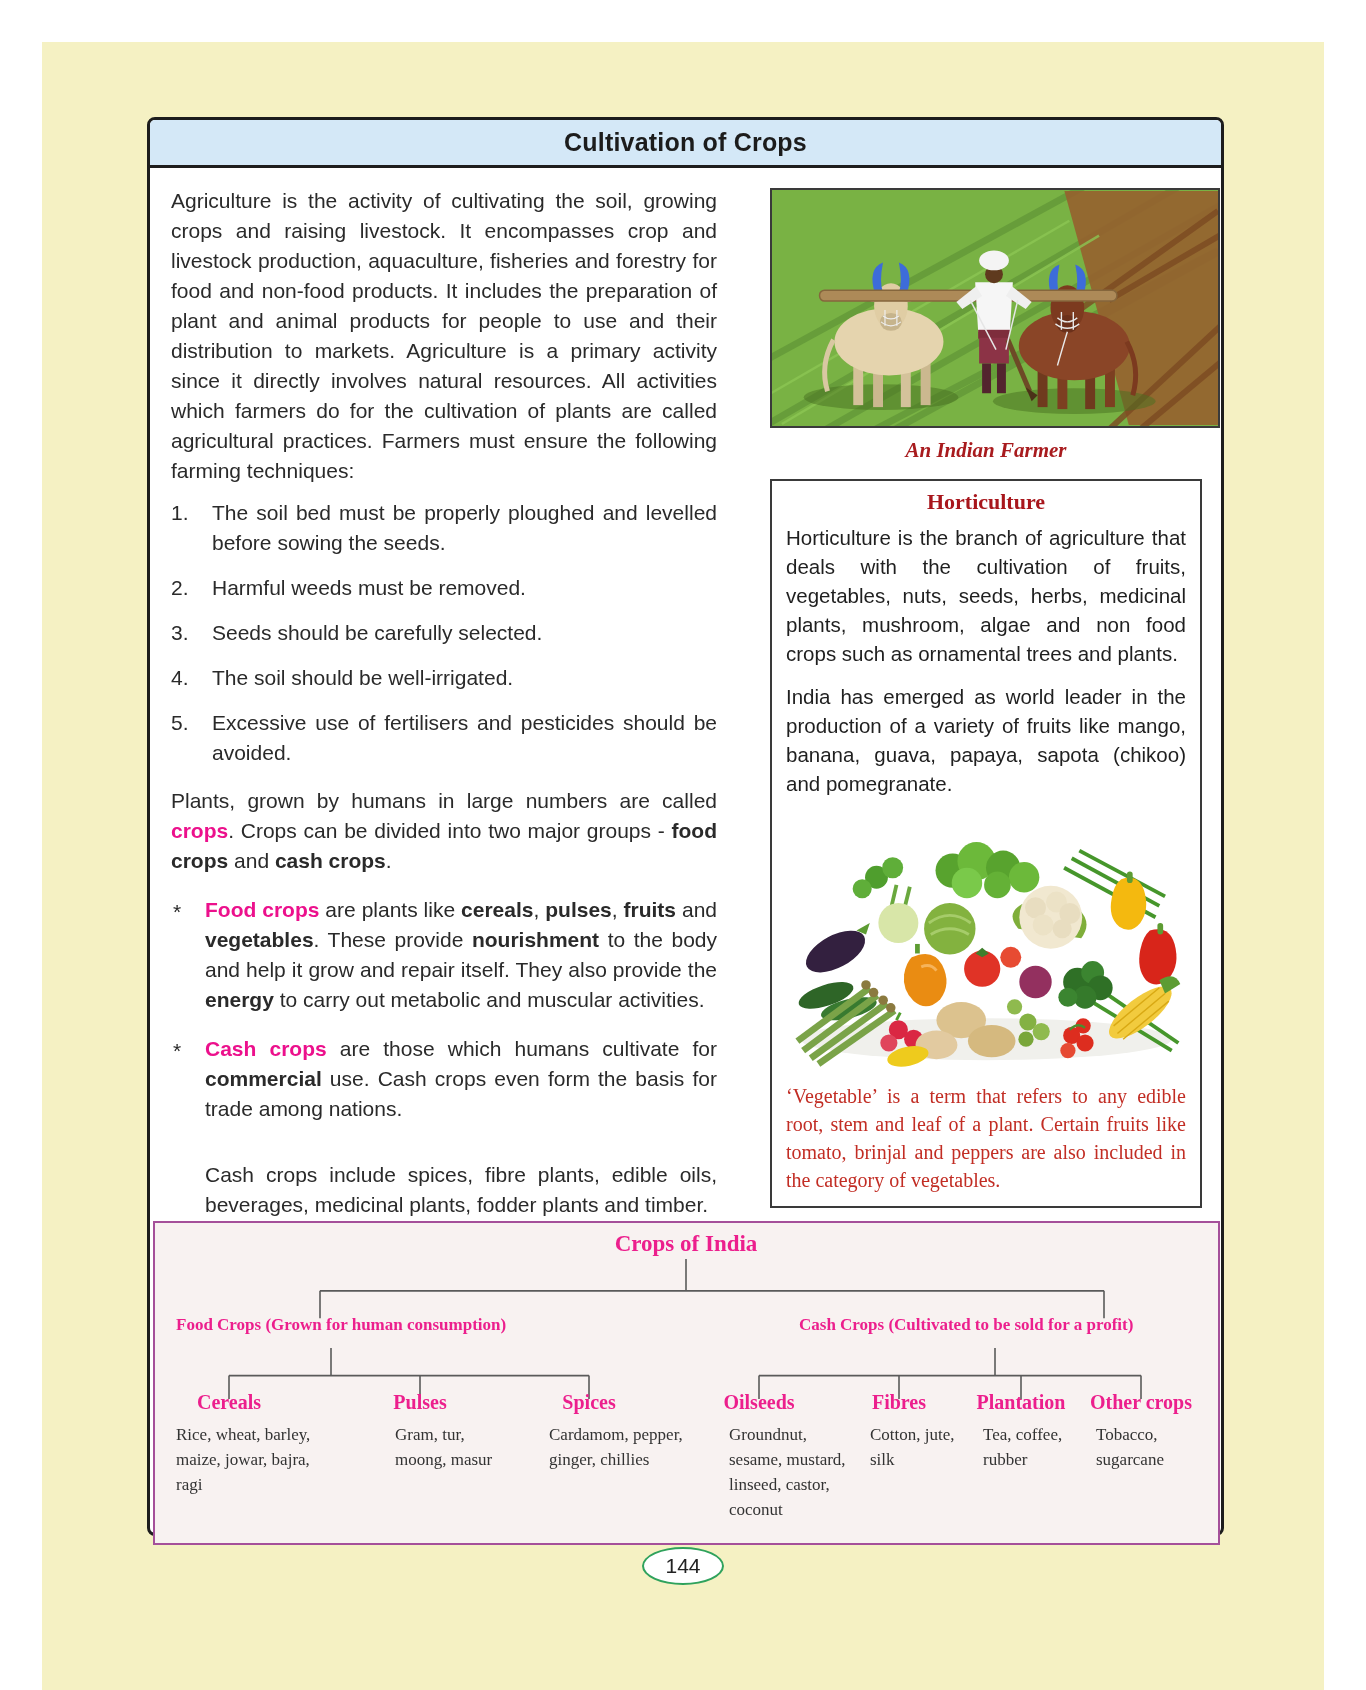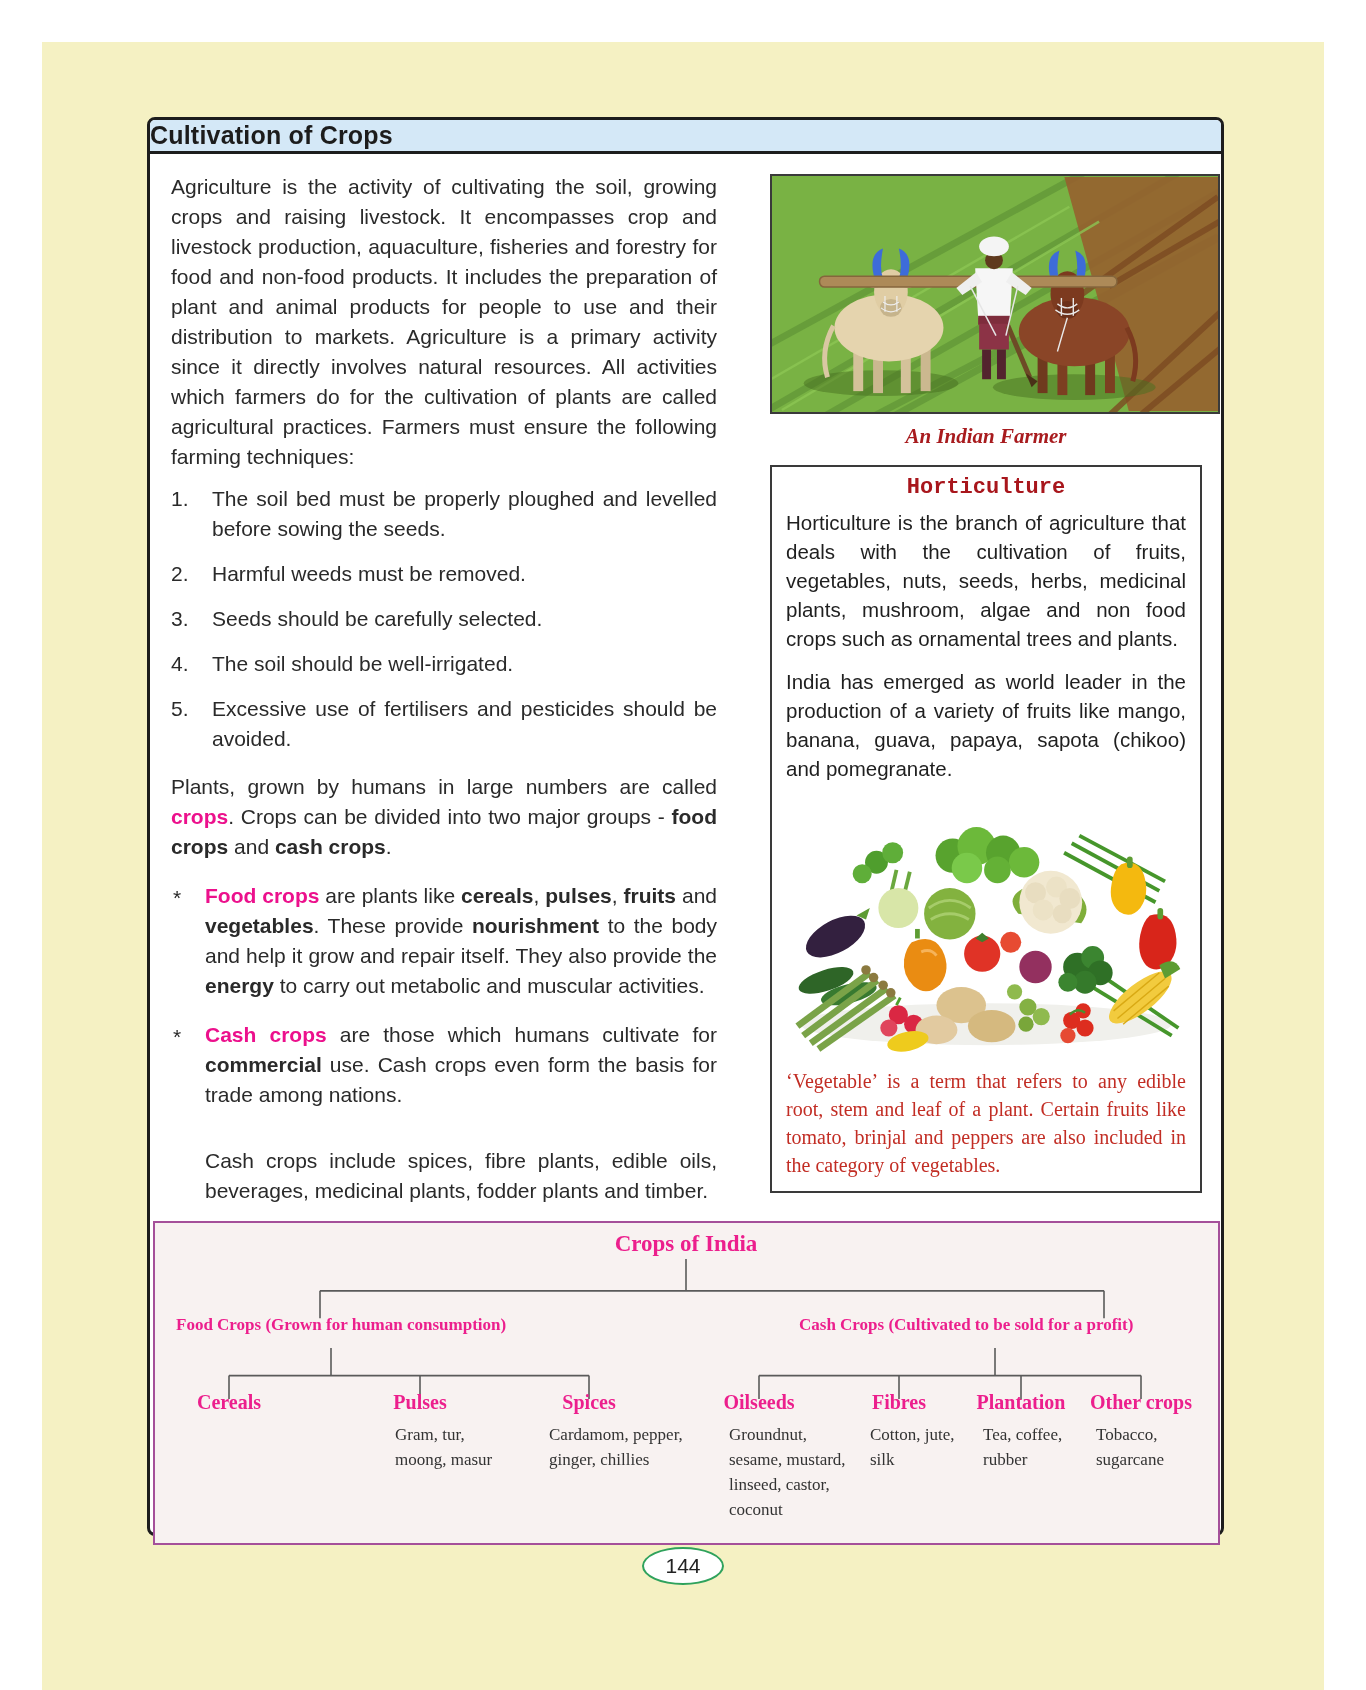--- a/index.html
+++ b/index.html
@@ -2,43 +2,43 @@
 <html><head>
 <meta charset="utf-8">
 <style>
   * { margin:0; padding:0; box-sizing:border-box; }
   body { background:#ffffff; font-family:"Liberation Sans", sans-serif; }
   .page { position:relative; width:1366px; height:1690px; background:#ffffff; overflow:hidden; }
   .yellow-mat { position:absolute; left:42px; right:42px; top:42px; bottom:0; background:#f5f1c3; }
 
   .frame { position:absolute; left:147px; top:117px; width:1077px; height:1419px;
            background:#ffffff; border:3px solid #1d1d1d; border-radius:8px; }
-  .titlebar { height:34px; background:#d4e8f7; border-bottom:3px solid #1d1d1d;
-              border-radius:5px 5px 0 0; display:flex; align-items:center; }
+  .titlebar { height:48px; background:#d4e8f7; border-bottom:3px solid #1d1d1d;
+              border-radius:5px 5px 0 0; display:flex; align-items:center; justify-content:center; }
   .titlebar .t { font-size:25px; font-weight:bold; color:#1c1c1c; letter-spacing:.2px; }
 
   .columns { display:flex; padding:18px 19px 0 21px; gap:35px; }
   .left-col { width:552px; color:#2a2a2a; font-size:21px; line-height:30px; text-align:justify; }
   .left-col p.intro { margin-bottom:12px; }
   ol.techniques { list-style:none; margin:0 0 6px 0; }
   ol.techniques li { position:relative; padding-left:41px; margin-bottom:15px; text-align:justify; }
   ol.techniques li .num { position:absolute; left:0; top:0; }
   .para { margin-top:18px; }
   .bullet { position:relative; padding-left:34px; margin-top:19px; }
   .bullet .ast { position:absolute; left:2px; top:2px; }
   .seg-pink { color:#ec108c; font-weight:bold; }
   .seg-bold { font-weight:bold; }
   .closing { margin-top:36px; padding-left:34px; }
 
   .right-col { width:450px;padding-left:18px; }
   .photo-box { width:450px; height:240px; border:2px solid #3a3a3a; margin-top:2px; background:#79b244; }
   .caption { text-align:center; font-family:"Liberation Serif", serif; font-weight:bold; font-style:italic;
              color:#a81b1e; font-size:21px; margin-top:10px; }
   .hort-box { border:2px solid #3a3a3a; margin-top:16px; padding:8px 14px 12px 14px; background:#fff; }
-  .hort-title { text-align:center; font-family:Liberation Mono, monospace; font-weight:bold;
+  .hort-title { text-align:center; font-family:Liberation Serif, serif; font-weight:bold;
                 color:#a8161c; font-size:22px; margin-bottom:8px; }
   .hort-box p.serif { font-family:Liberation Sans, sans-serif; color:#1f1f1f; font-size:20.5px;
                       line-height:29px; text-align:justify; margin-bottom:14px; }
   .veg-fig { width:100%; height:262px; }
   .veg-note { font-family:"Liberation Serif", serif; color:#c22d24; font-size:20px;
               line-height:28px; text-align:justify; margin-top:4px; }
 
   .diagram { position:absolute; left:3px; top:1101px; width:1067px; height:324px;
              background:#f8f2f1; border:2px solid #a5509a; }
   .diagram .lines { position:absolute; left:0; top:0; width:100%; height:100%; }
@@ -357,20 +357,23 @@
       <div class="dg-branch" style="left:644px">Cash Crops (Cultivated to be sold for a profit)</div>
 
       <div class="dg-head" style="left:74px">Cereals</div>
       <div class="dg-head" style="left:265px">Pulses</div>
       <div class="dg-head" style="left:434px">Spices</div>
       <div class="dg-head" style="left:604px">Oilseeds</div>
       <div class="dg-head" style="left:744px">Fibres</div>
       <div class="dg-head" style="left:866px">Plantation</div>
       <div class="dg-head" style="left:986px">Other crops</div>
 
+      <div class="dg-leaf" style="left:21px">Rice, wheat, barley,
+maize, jowar, bajra,
+ragi</div>
       <div class="dg-leaf" style="left:240px">Gram, tur,
 moong, masur</div>
       <div class="dg-leaf" style="left:394px">Cardamom, pepper,
 ginger, chillies</div>
       <div class="dg-leaf" style="left:574px">Groundnut,
 sesame, mustard,
 linseed, castor,
 coconut</div>
       <div class="dg-leaf" style="left:715px">Cotton, jute,
 silk</div>

